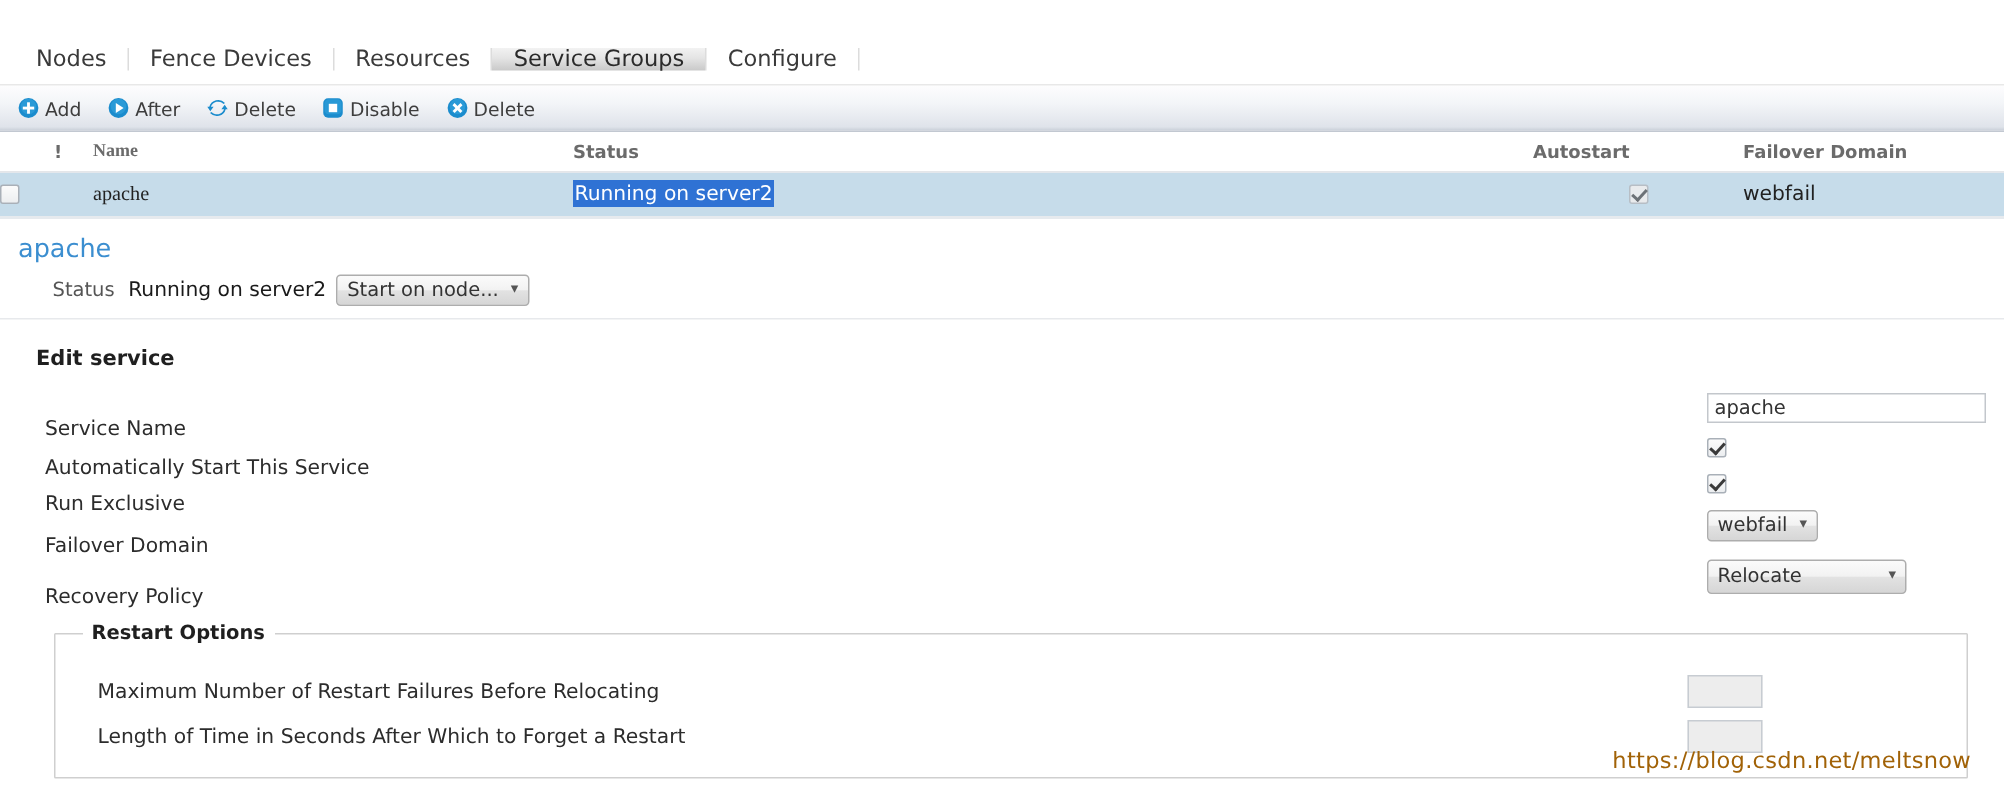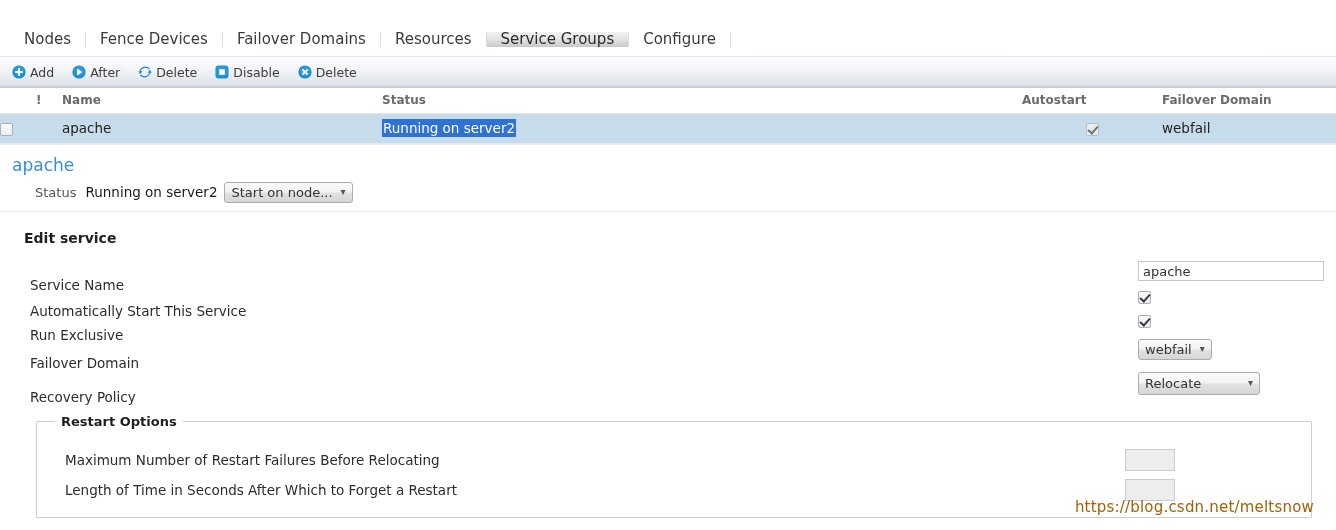--- a/index.html
+++ b/index.html
@@ -83,21 +83,21 @@
     border-bottom: 1px solid #e4e6e9;
   }
   .tbl td {
     padding: 6px 0 7px 0;
     color: #222;
     font-size: 13.5px;
   }
   tr.row-selected td { background: #c6dcea; }
   .col-chk   { width: 36px; }
   .col-bang  { width: 26px; text-align: center; }
-  .col-name  { width: 320px; }
+  .col-name  { width: 320px; font-family: Liberation Serif, serif; }
   .col-status{ width: 640px; }
   .col-auto  { width: 140px; text-align: center; }
   .col-fd    { width: auto; }
   .sel-text {
     background: #2f72d4;
     color: #ffffff;
     padding: 1px 1px;
   }
   .row-underline { height: 2px; background: #e6eaee; }
 
@@ -235,23 +235,20 @@
 </style>
 </head>
 <body>
 
 <div class="tabbar">
   <div class="tab">
     <span>Nodes</span>
   </div>
   <div class="tab">
     <span>Fence Devices</span>
-  </div>
-  <div class="tab">
-    <span>Failover Domains</span>
   </div>
   <div class="tab">
     <span>Resources</span>
   </div>
   <div class="tab active">
     <span>Service Groups</span>
   </div>
   <div class="tab">
     <span>Configure</span>
   </div>
@@ -391,21 +388,21 @@
       <span class="selbtn" style="padding:2px 6px;">
         <span>webfail</span>
         <span class="chev">▾</span>
       </span>
     </span>
   </div>
 
   <div class="frow" style="height:34px;">
     <span class="lbl">Recovery Policy</span>
     <span class="ctl">
-      <span class="selbtn" style="width:122px; padding:3px 6px;">
+      <span class="selbtn" style="width:133px; padding:3px 6px;">
         <span>Relocate</span>
         <span class="chev">▾</span>
       </span>
     </span>
   </div>
 
 </div>
 
 <fieldset class="fs">
   <legend>Restart Options</legend>

